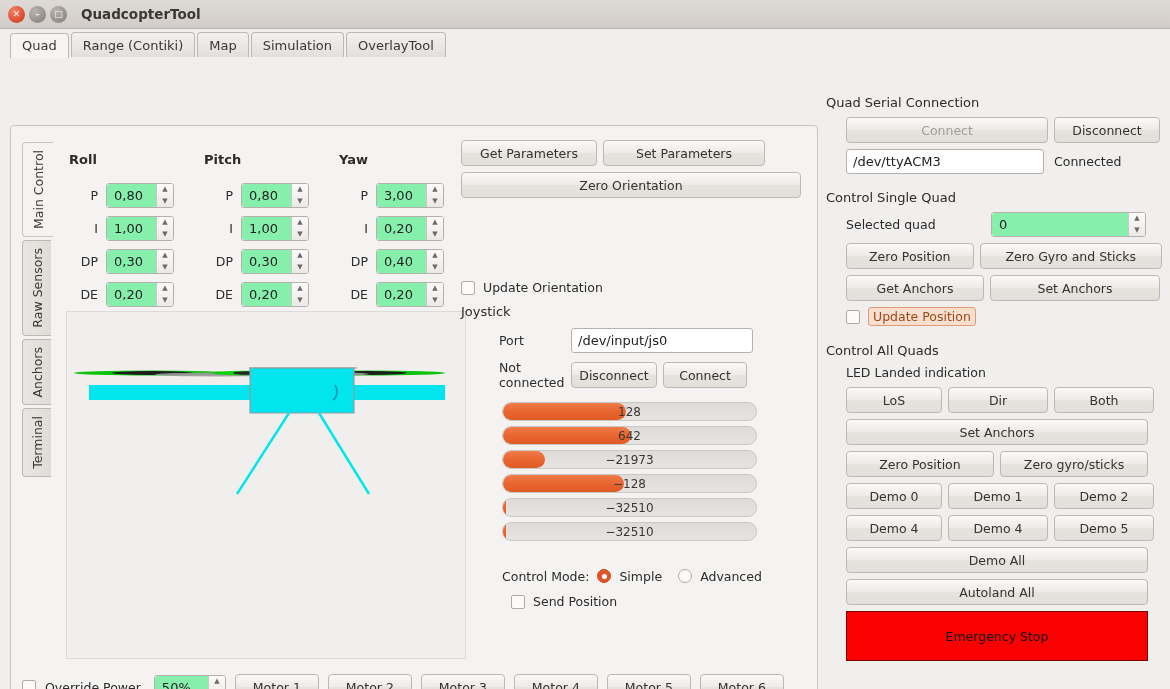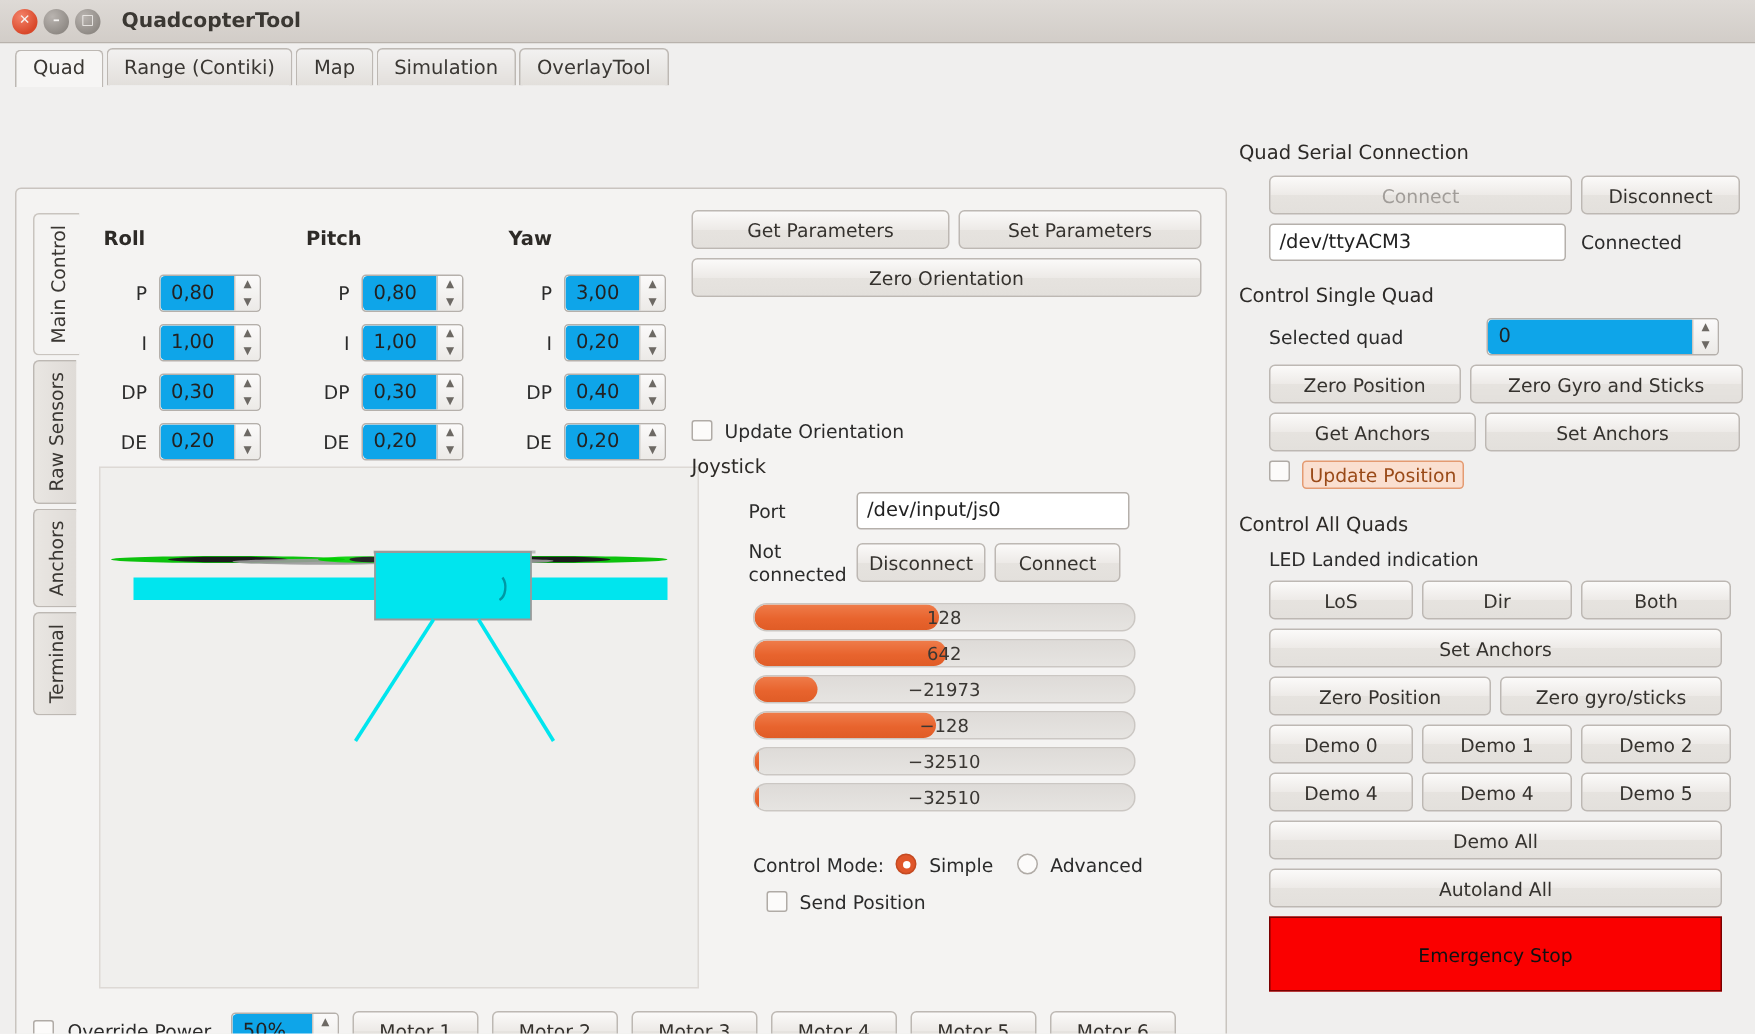--- a/index.html
+++ b/index.html
@@ -141,21 +141,21 @@
     border-radius: 3px;
     background: #fff;
     overflow: hidden;
   }
   .spin .sv {
     flex: 1;
     padding: 0 0 0 7px;
     display: flex; align-items: center;
     font-size: 13px;
     color: #222;
-    background: #0ea5e9;
+    background: #86efac;
     border-radius: 3px 0 0 3px;
   }
   .spin .sbtns {
     width: 17px;
     border-left: 1px solid #ccc7c2;
     background: linear-gradient(to bottom, #fbfafa, #eceae7);
     display: flex; flex-direction: column;
   }
   .spin .sbtns i {
     flex: 1;
@@ -188,21 +188,21 @@
     font-size: 12.5px;
     height: 26px;
     display: flex; align-items: center; justify-content: center;
     font-family: inherit;
     padding: 0 6px;
     cursor: default;
   }
   .btn.disabled { color: #a19d99; }
   .btn-row { display: flex; gap: 6px; margin-bottom: 6px; }
 
-  .chkline { display: flex; align-items: flex-start; gap: 8px; }
+  .chkline { display: flex; align-items: center; gap: 8px; }
   .chk {
     width: 14px; height: 14px;
     border: 1px solid #b0aba6;
     border-radius: 2px;
     background: #fcfbfa;
     flex-shrink: 0;
   }
   .radio {
     width: 14px; height: 14px;
     border-radius: 50%;
@@ -505,21 +505,21 @@
         <path d="M268,73 a6,9 0 0 1 -2,15" fill="none" stroke="#0098a4" stroke-width="1.6"></path>
 
         <line x1="222" y1="101" x2="170" y2="182" stroke="#00e5ee" stroke-width="2.4"></line>
         <line x1="252" y1="101" x2="302" y2="182" stroke="#00e5ee" stroke-width="2.4"></line>
       </svg>
     </div>
 
     <div id="mid-col">
 
       <div class="btn-row">
-        <div class="btn" style="width:172px">Get Parameters</div>
+        <div class="btn" style="width:136px">Get Parameters</div>
         <div class="btn" style="width:162px">Set Parameters</div>
       </div>
       <div class="btn" style="width:340px;margin-bottom:6px">Zero Orientation</div>
 
       <div class="chkline" style="margin-top:82px;margin-bottom:9px">
         <div class="chk"></div>
         <div>Update Orientation</div>
       </div>
 
       <div class="grouptitle" style="margin-bottom:9px">Joystick</div>

